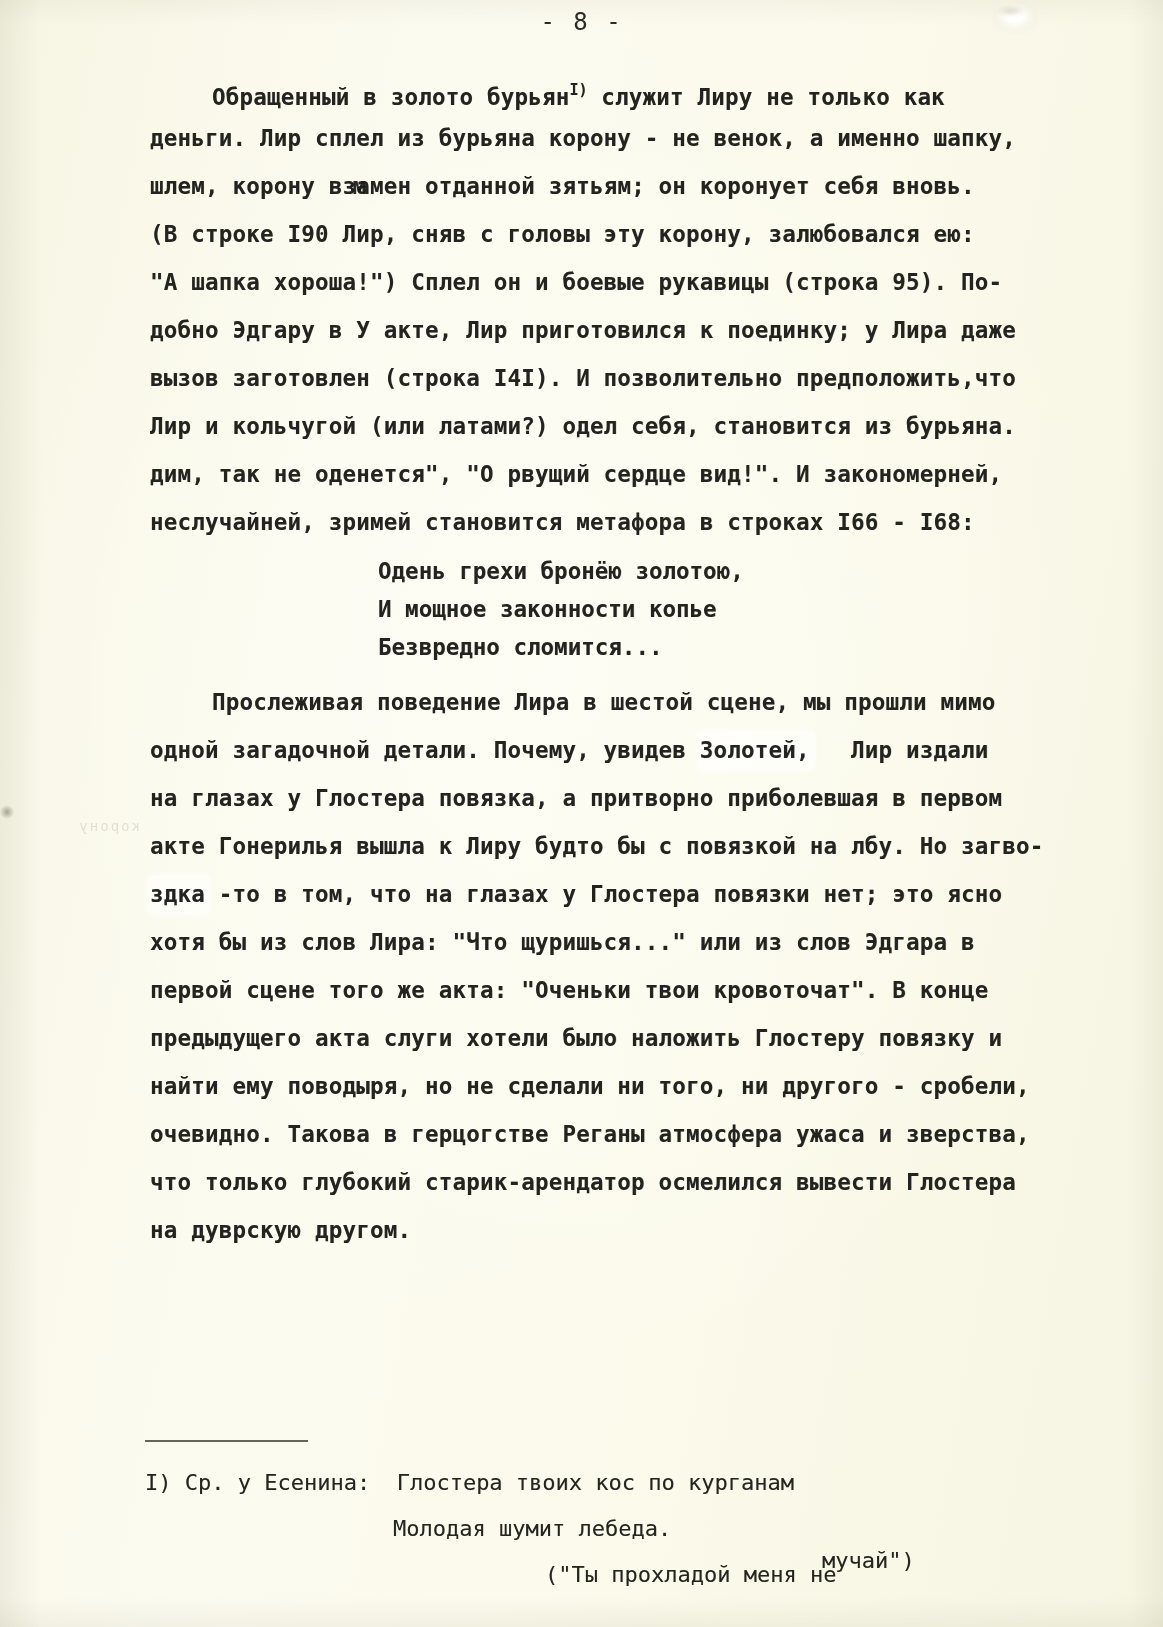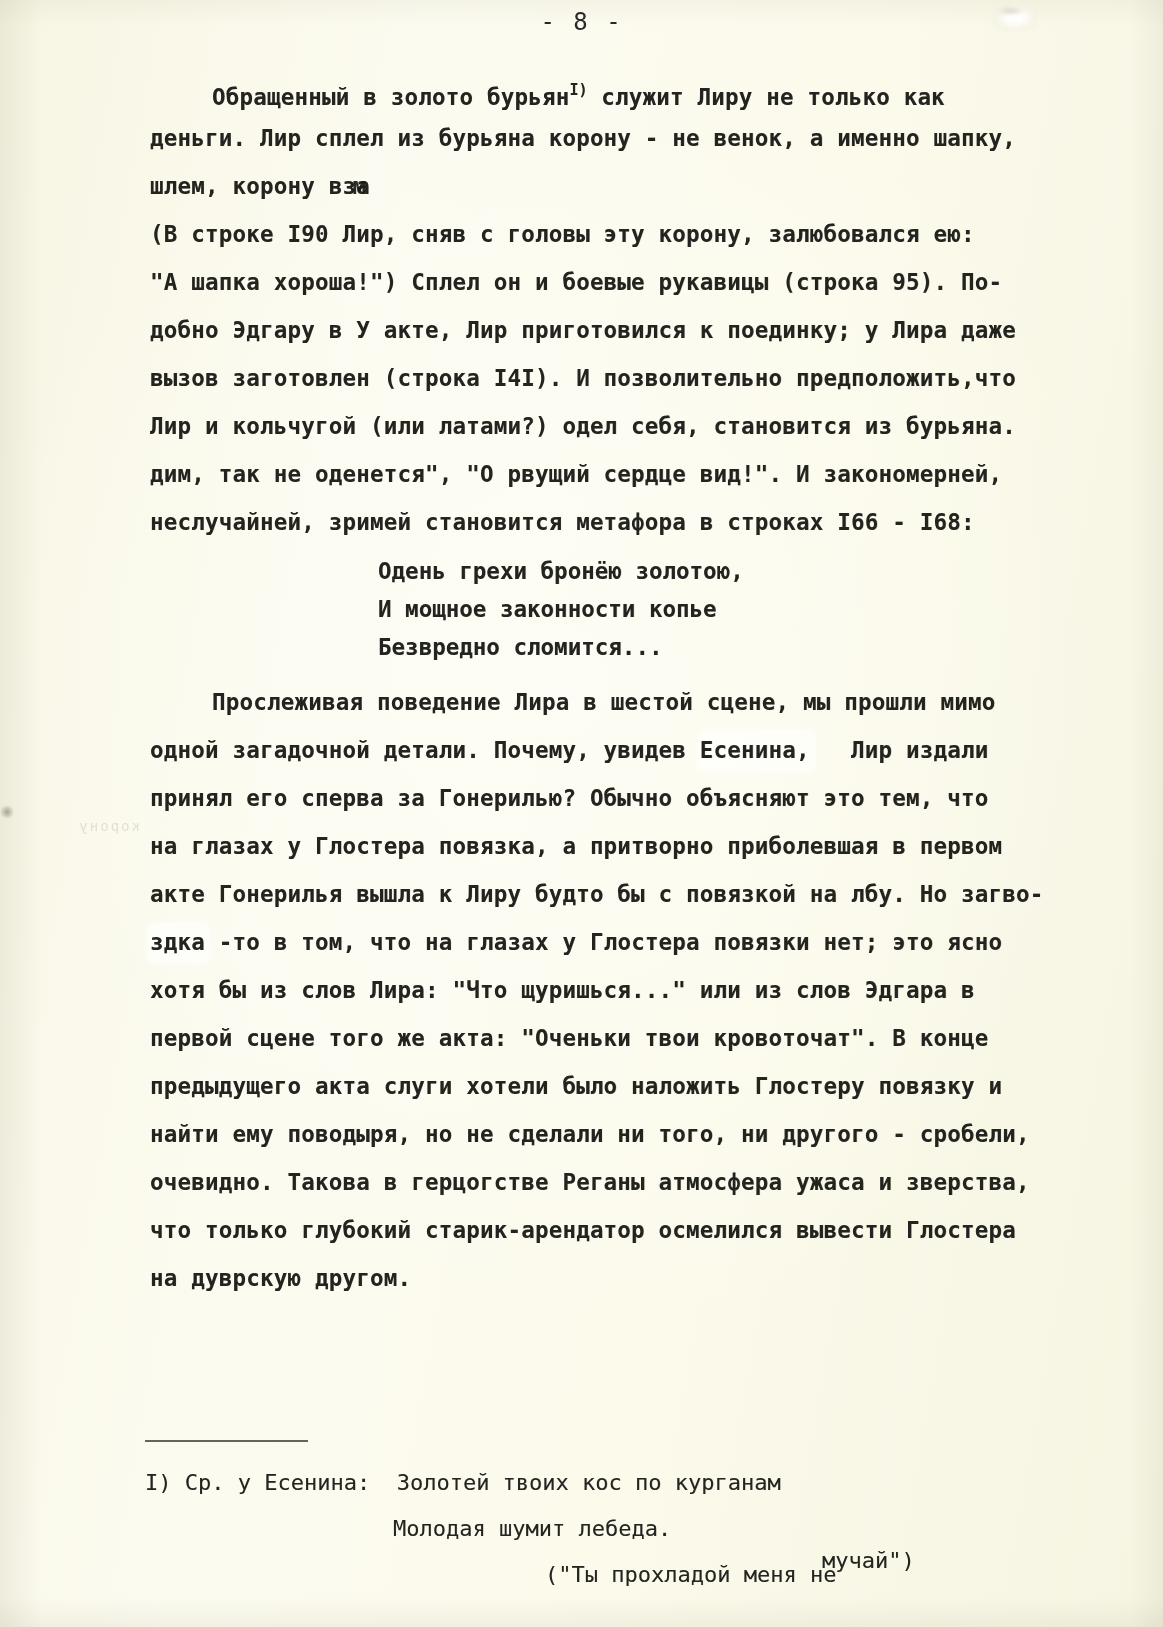--- a/index.html
+++ b/index.html
@@ -205,21 +205,21 @@
 
   <div class="header-pageno">- 8 -</div>
 
   <div class="body-block">
 
     <div>
       <div class="tl indent"><span>Обращенный в золото бурьян</span><span class="sup">I)</span><span> служит Лиру не только как</span></div>
 
       <div class="tl">деньги. Лир сплел из бурьяна корону - не венок, а именно шапку,</div>
 
-      <div class="tl"><span>шлем, корону вз</span><span class="overtype"><span>а</span><span class="over">м</span></span></div>
+      <div class="tl"><span>шлем, корону вз</span><span class="overtype"><span>а</span><span class="over">м</span></span><span>мен отданной зятьям; он коронует себя вновь.</span></div>
 
       <div class="tl">(В строке I90 Лир, сняв с головы эту корону, залюбовался ею:</div>
       <div class="tl">"А шапка хороша!") Сплел он и боевые рукавицы (строка 95). По-</div>
       <div class="tl">добно Эдгару в У акте, Лир приготовился к поединку; у Лира даже</div>
       <div class="tl">вызов заготовлен (строка I4I). И позволительно предположить,что</div>
       <div class="tl">Лир и кольчугой (или латами?) одел себя, становится из бурьяна.</div>
 
 
       <div class="tl">дим, так не оденется", "О рвущий сердце вид!". И закономерней,</div>
       <div class="tl">неслучайней, зримей становится метафора в строках I66 - I68:</div>
@@ -227,42 +227,41 @@
 
     <div class="verse-gap-top verse-gap-bottom">
       <div class="verse">Одень грехи бронёю золотою,</div>
       <div class="verse">И мощное законности копье</div>
       <div class="verse">Безвредно сломится...</div>
     </div>
 
     <div>
       <div class="tl indent">Прослеживая поведение Лира в шестой сцене, мы прошли мимо</div>
 
-      <div class="tl"><span>одной загадочной детали. Почему, увидев </span><span class="patch"><span>Есенина,</span></span><span>   Лир издали</span></div>
-
-      <div class="tl">принял его сперва за Гонерилью? Обычно объясняют это тем, что</div>
+      <div class="tl"><span>одной загадочной детали. Почему, увидев </span><span class="patch"><span>Золотей,</span></span><span>   Лир издали</span></div>
+
       <div class="tl">на глазах у Глостера повязка, а притворно приболевшая в первом</div>
       <div class="tl">акте Гонерилья вышла к Лиру будто бы с повязкой на лбу. Но загво-</div>
 
       <div class="tl"><span></span><span class="patch"><span>здка</span></span><span> -то в том, что на глазах у Глостера повязки нет; это ясно</span></div>
 
       <div class="tl">хотя бы из слов Лира: "Что щуришься..." или из слов Эдгара в</div>
       <div class="tl">первой сцене того же акта: "Оченьки твои кровоточат". В конце</div>
       <div class="tl">предыдущего акта слуги хотели было наложить Глостеру повязку и</div>
       <div class="tl">найти ему поводыря, но не сделали ни того, ни другого - сробели,</div>
       <div class="tl">очевидно. Такова в герцогстве Реганы атмосфера ужаса и зверства,</div>
       <div class="tl">что только глубокий старик-арендатор осмелился вывести Глостера</div>
       <div class="tl">на дуврскую другом.</div>
     </div>
 
 
   </div>
 
   <div class="footnote-block">
     <div class="footnote-rule"></div>
-    <div class="fn-line">I) Ср. у Есенина:  Золотей твоих кос по курганам</div>
+    <div class="fn-line">I) Ср. у Есенина:  Глостера твоих кос по курганам</div>
     <div class="fn-line hang">Молодая шумит лебеда.</div>
     <div class="fn-line cite">("Ты прохладой меня не</div>
   </div>
 
   <div class="overflow-word">мучай")</div>
 
 </div>
 
 </body></html>

